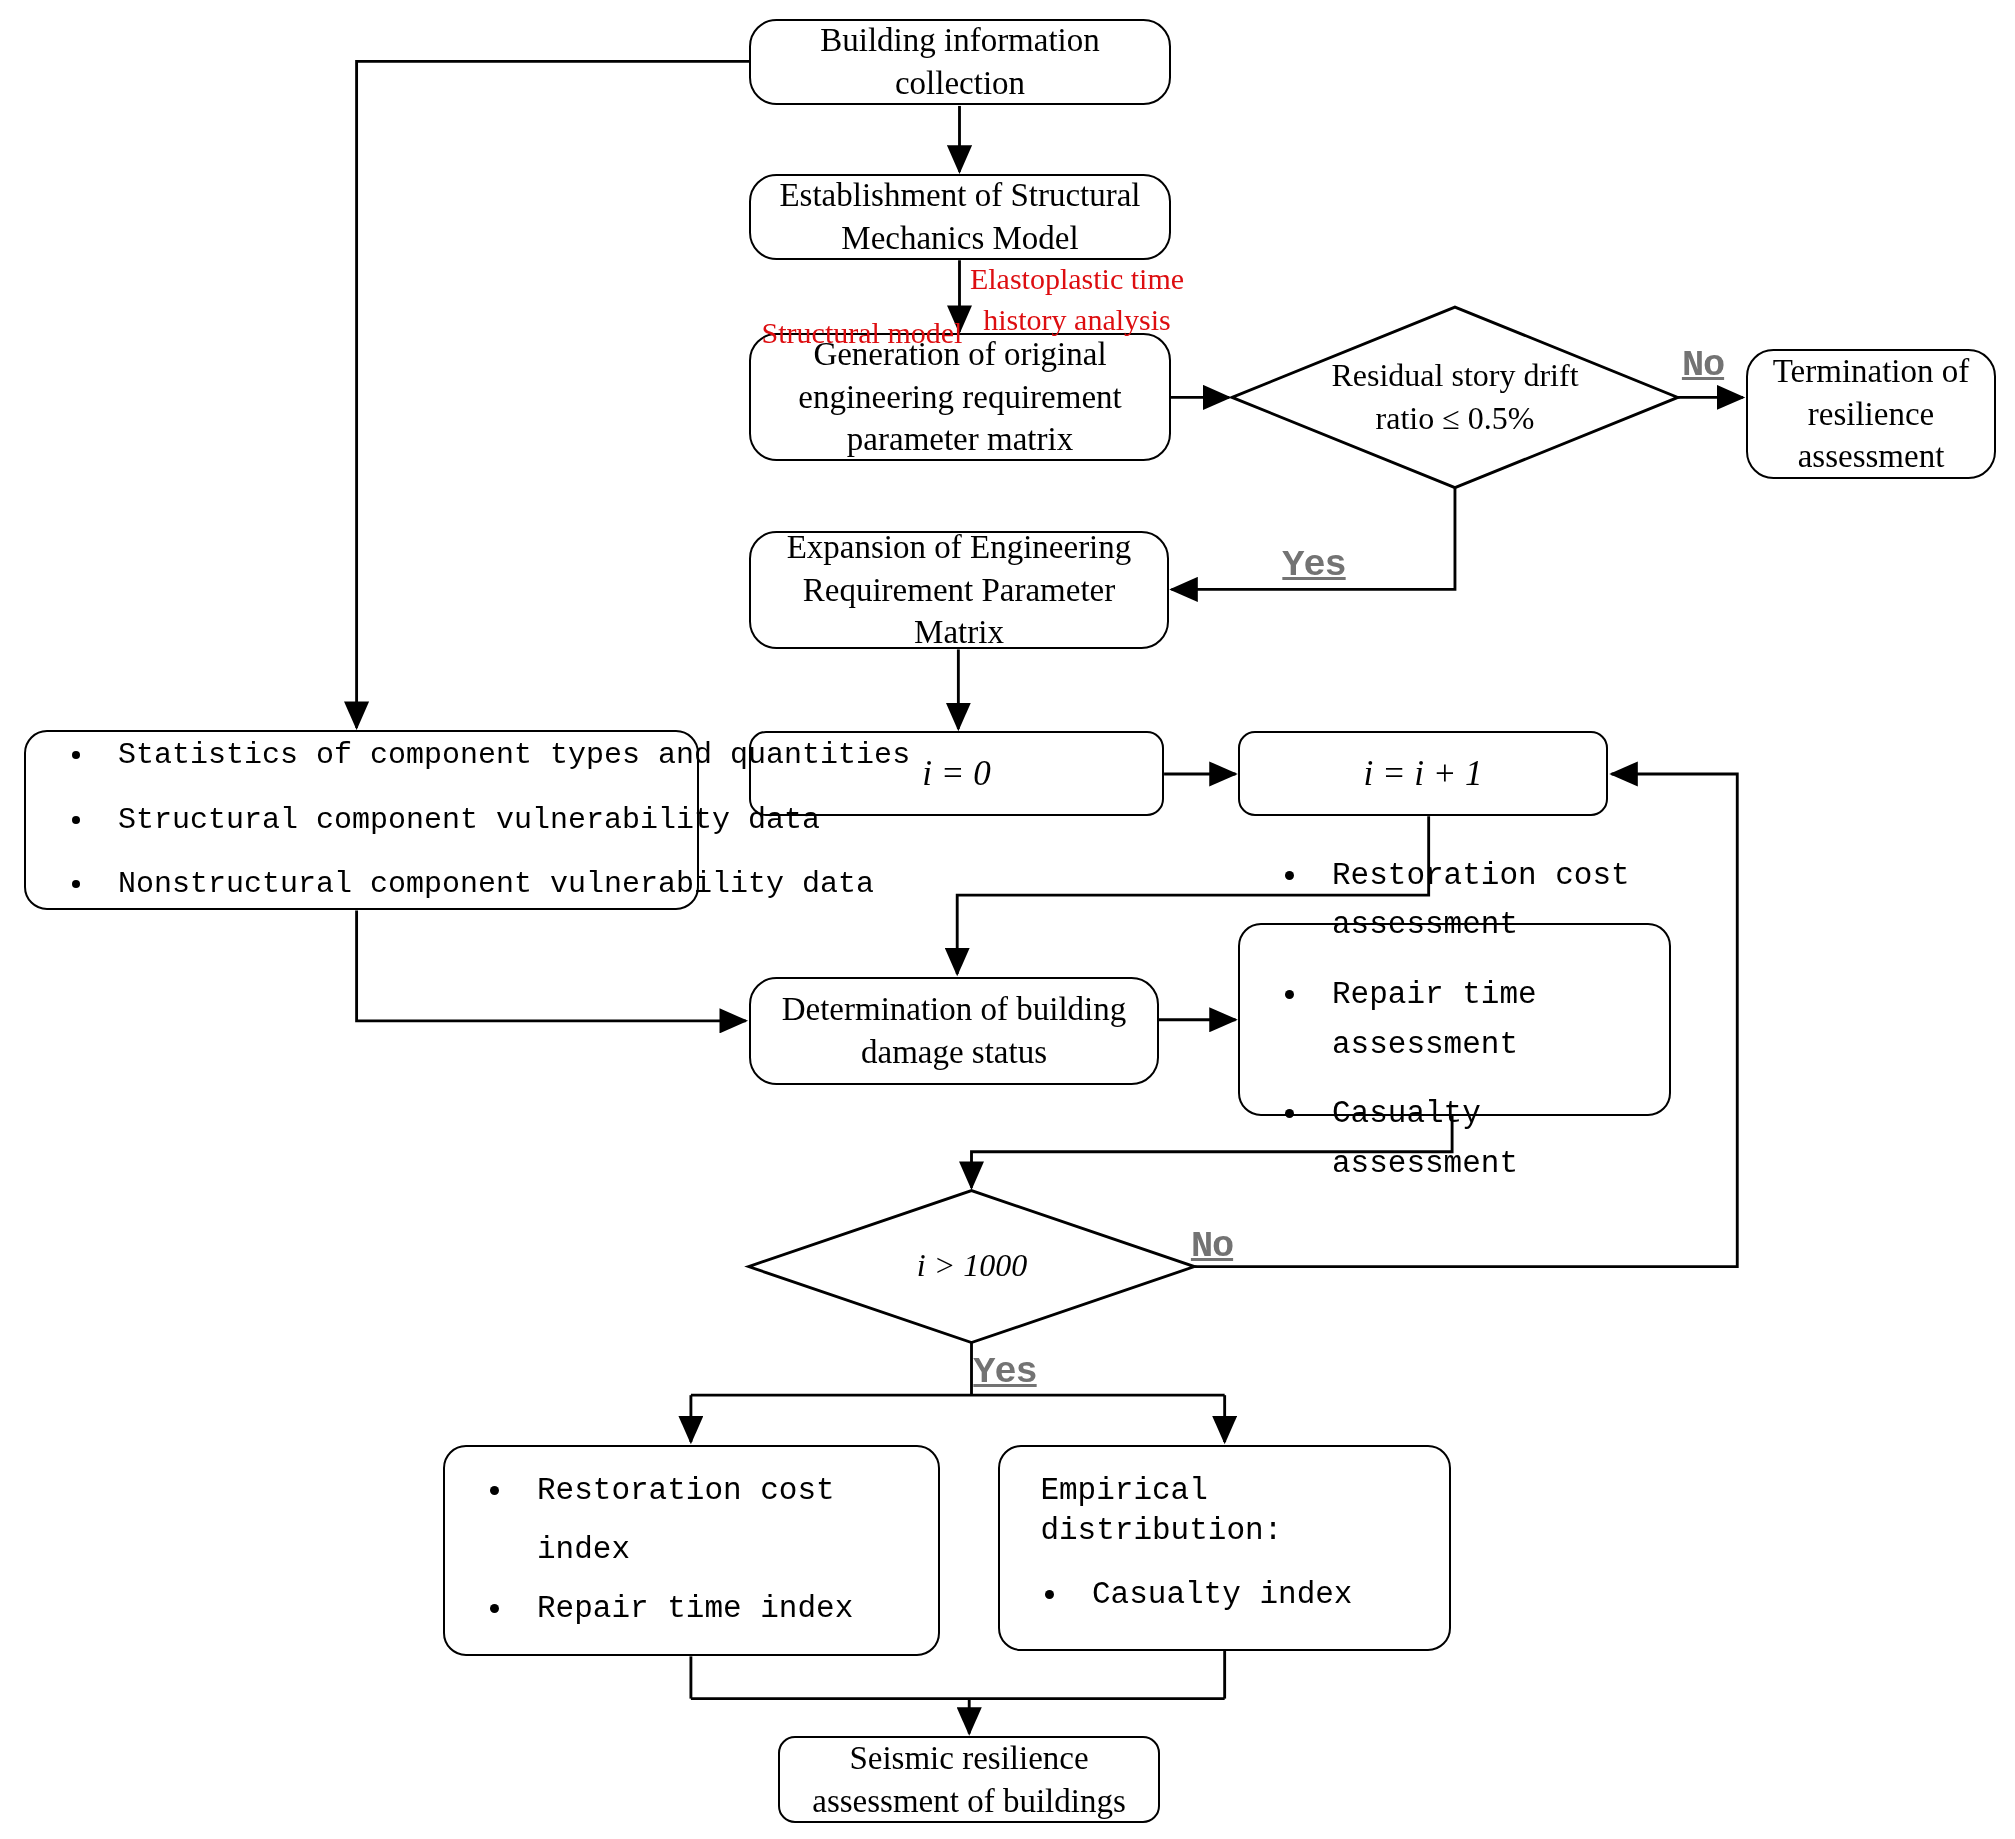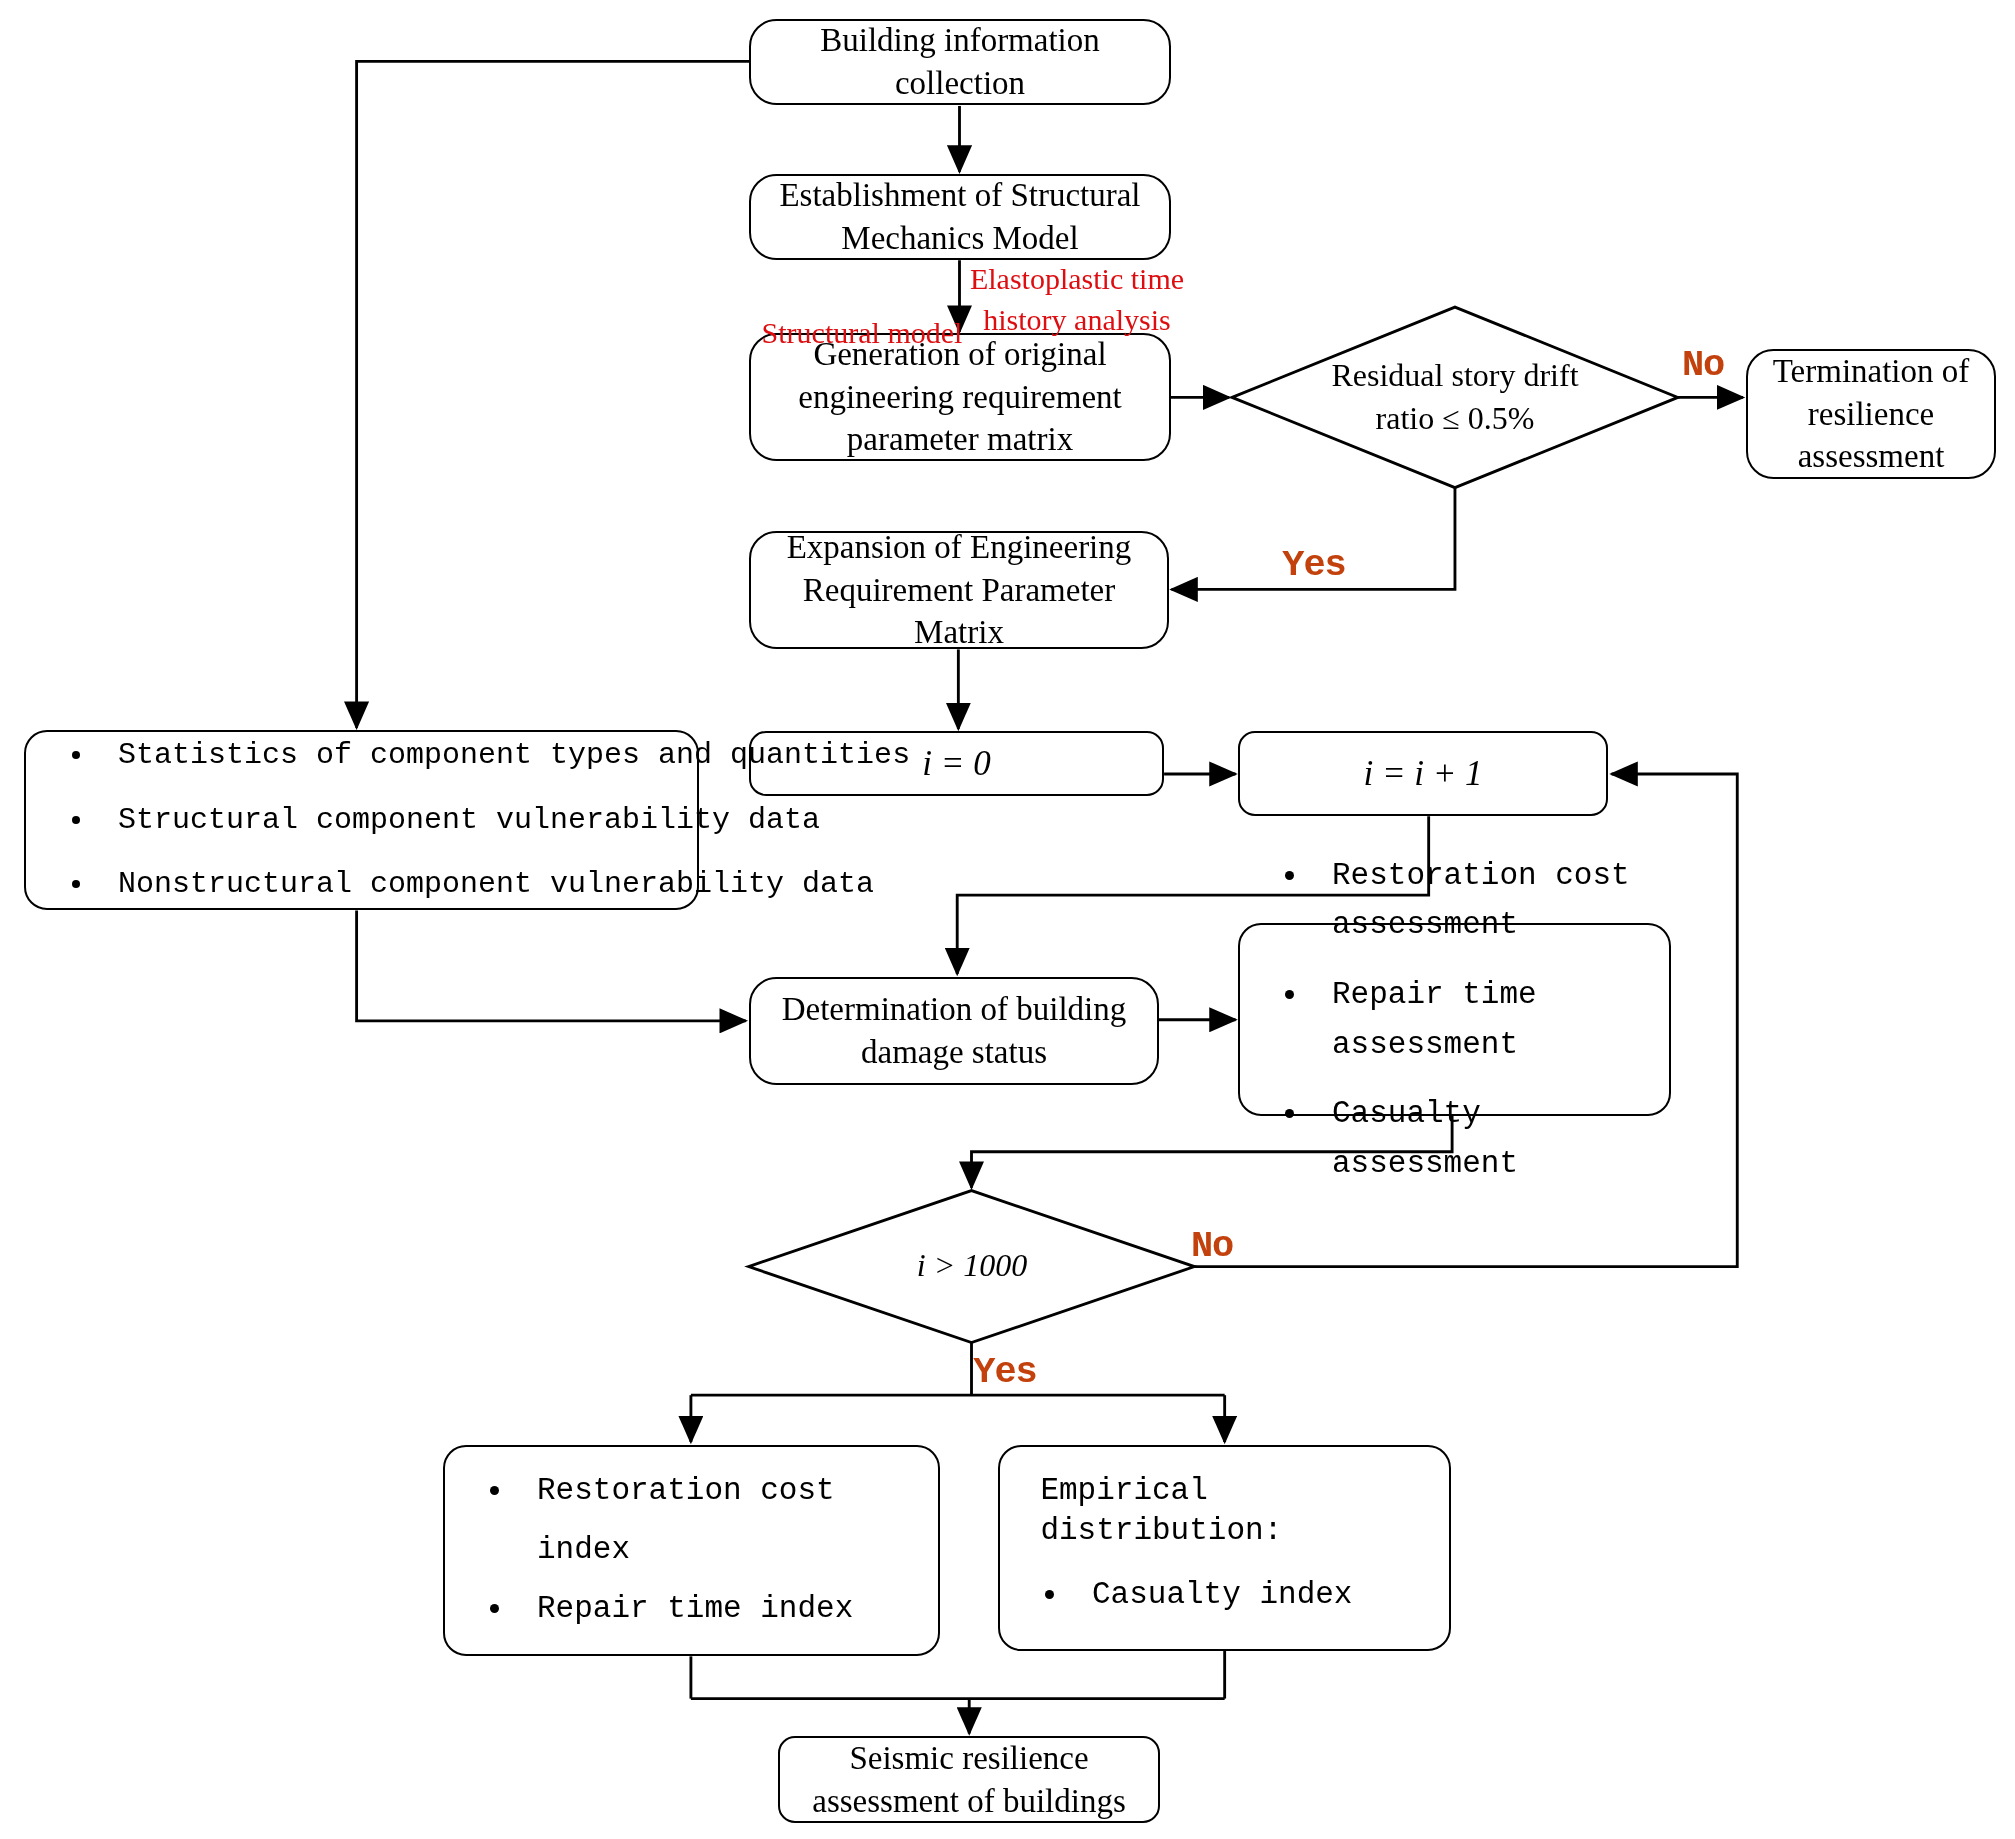--- a/index.html
+++ b/index.html
@@ -42,21 +42,21 @@
   .right-list li{line-height:1.6;max-width:320px;margin:20px 0;}
   .dist-title{padding-left:11.4px;margin-bottom:15px;}
   .dist-list li{line-height:1.9;}
   .diamond-label{
     position:absolute;transform:translate(-50%,-50%);
     text-align:center;font-size:32px;line-height:1.35;width:297px;
   }
   .red-mono{
     position:absolute;transform:translate(-50%,-50%);
     font-family:"Liberation Mono", monospace;
-    font-weight:bold;font-size:37px;color:#c2410c;letter-spacing:-1.1px;
+    font-weight:bold;font-size:37px;color:#737373;letter-spacing:-1.1px;text-decoration:underline;
   }
   .red-serif{
     position:absolute;transform:translate(-50%,-50%);
     font-family:"Liberation Serif", serif;
     font-size:30px;color:#dd0d10;text-align:center;line-height:1.35;
   }
   .nowrap{white-space:nowrap;margin-top:40px;}
 </style>
 </head>
 <body>
@@ -101,21 +101,21 @@
   <div class="node" style="left:749px;top:19px;width:422px;height:86px;">Building information collection</div>
 
   <div class="node" style="left:749px;top:174px;width:422px;height:86px;">Establishment of Structural Mechanics Model</div>
 
   <div class="node" style="left:749px;top:333px;width:422px;height:128px;">Generation of original engineering requirement parameter matrix</div>
 
   <div class="node" style="left:1746px;top:349px;width:250px;height:130px;padding:5.7px 23px;">Termination of resilience assessment</div>
 
   <div class="node" style="left:749px;top:531px;width:420px;height:118px;">Expansion of Engineering Requirement Parameter Matrix</div>
 
-  <div class="node small-radius var-label" style="left:749px;top:731px;width:415px;height:65px;">i = 0</div>
+  <div class="node small-radius var-label" style="left:749px;top:731px;width:415px;height:85px;">i = 0</div>
 
   <div class="node small-radius var-label" style="left:1238px;top:731px;width:370px;height:85px;">i = i + 1</div>
 
   <div class="node" style="left:749px;top:977px;width:410px;height:108px;">Determination of building damage status</div>
 
   <div class="node small-radius" style="left:778px;top:1736px;width:382px;height:87px;">Seismic resilience assessment of buildings</div>
 
   <div class="data-box" style="left:24px;top:730px;width:675px;height:180px;font-size:30px;">
     <ul class="left-list">
       <li>Statistics of component types and quantities</li>

